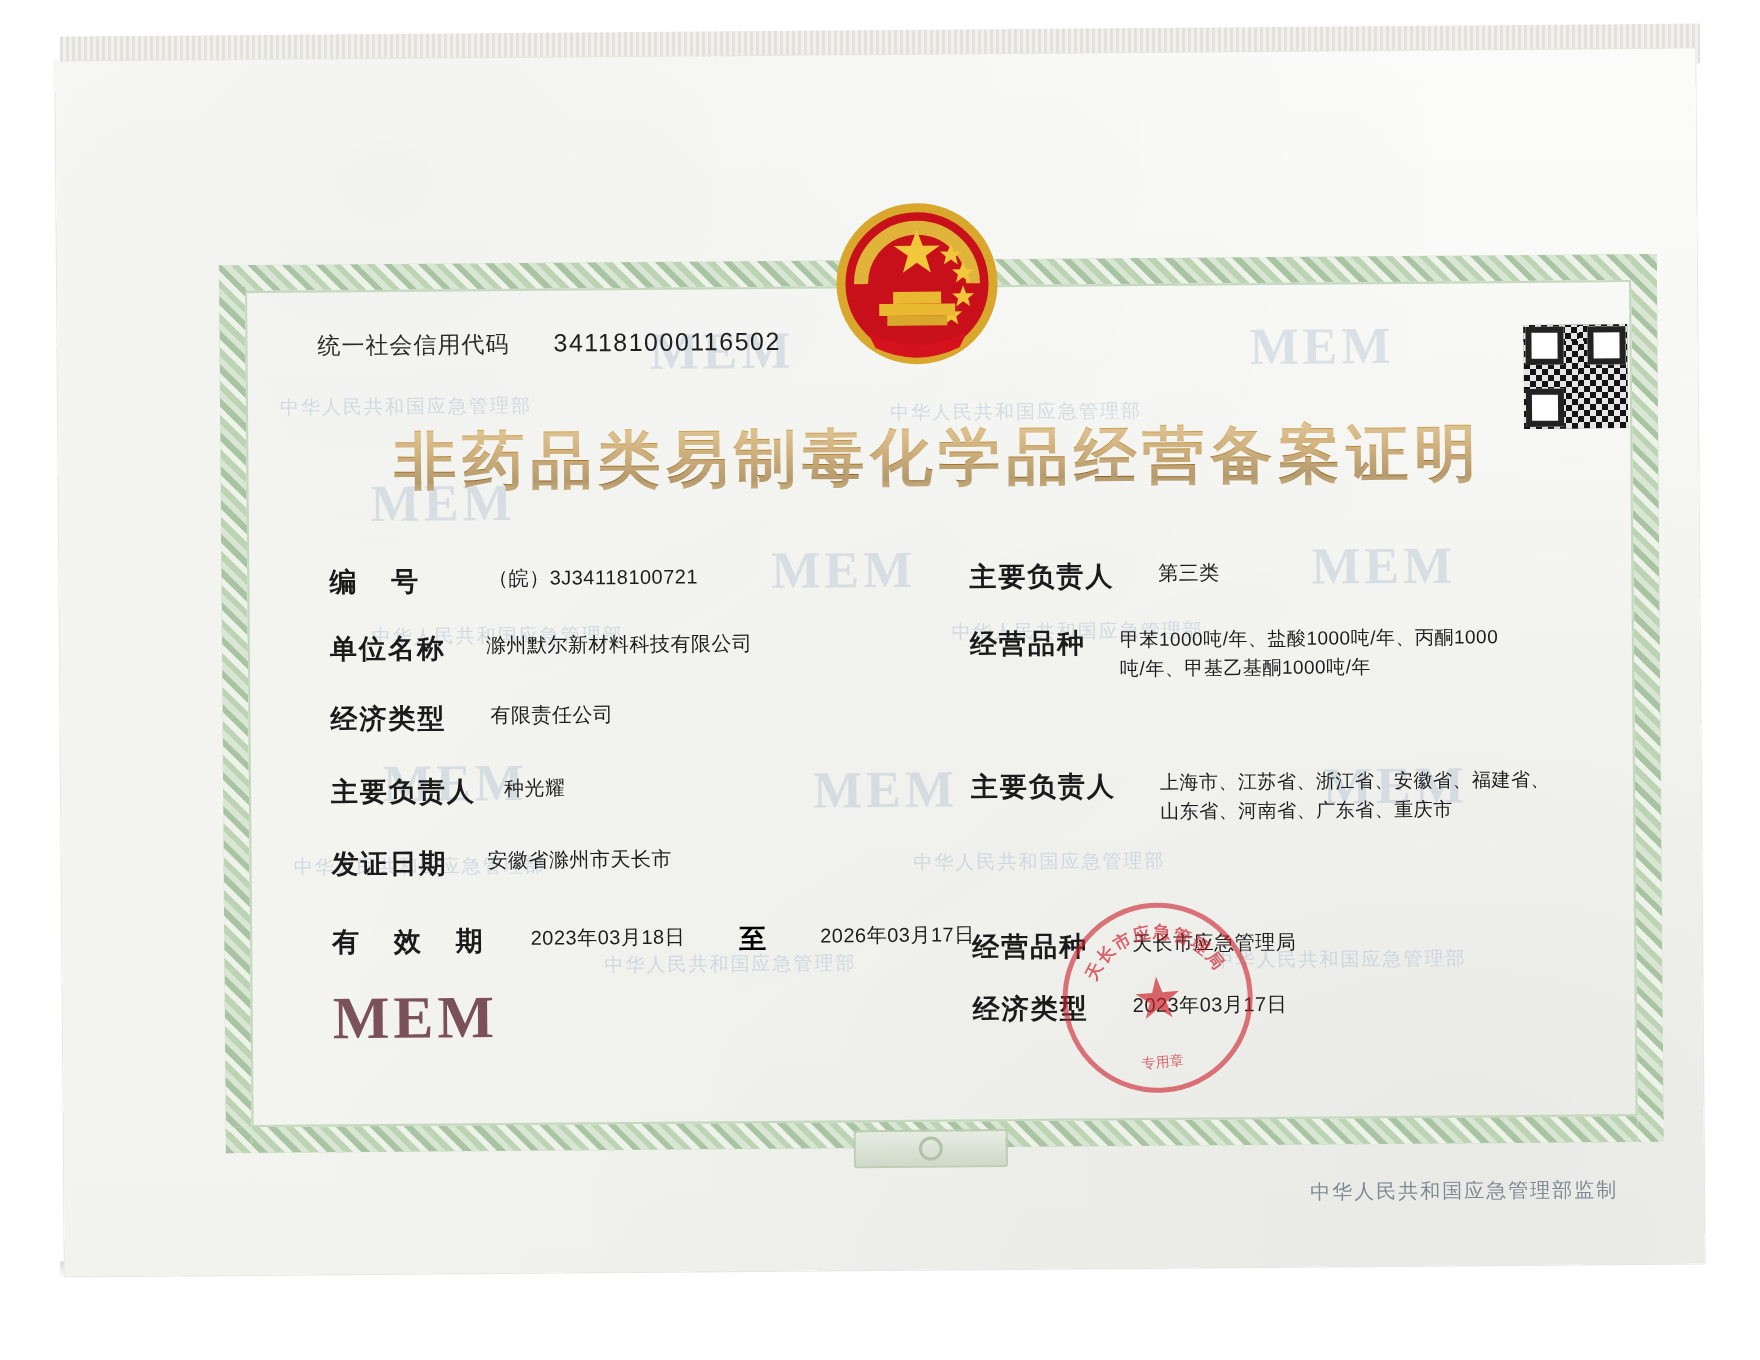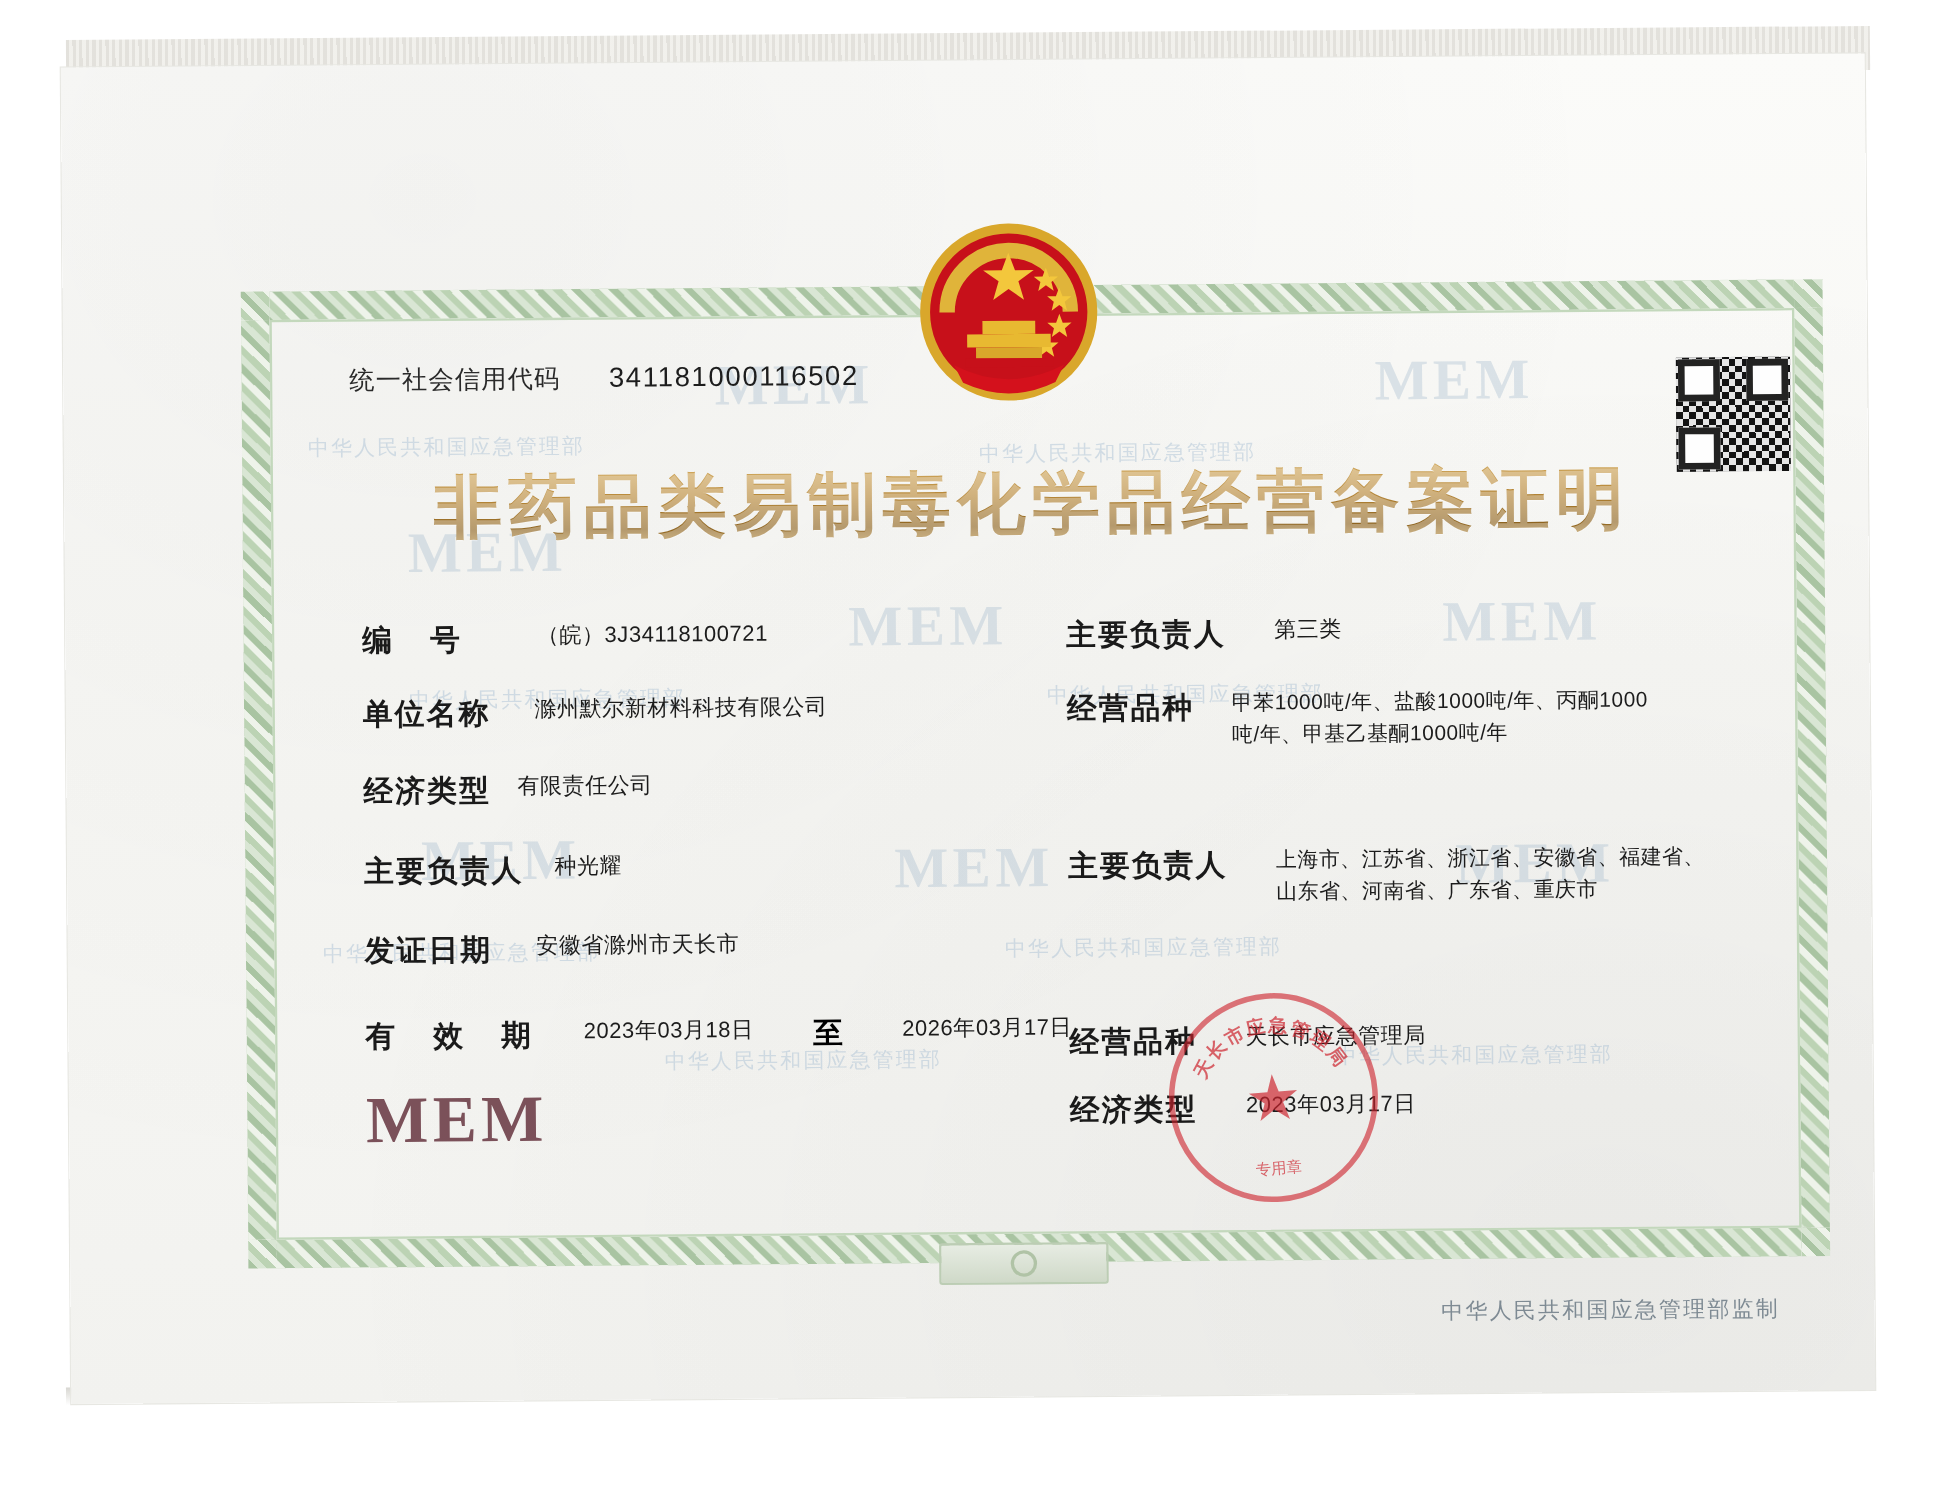--- a/index.html
+++ b/index.html
@@ -212,21 +212,21 @@
   
   #row-number      { left: 170px; top: 430px; }
   #row-unit-name   { left: 170px; top: 497px; }
   #row-econ-type   { left: 170px; top: 567px; }
   #row-principal   { left: 170px; top: 640px; }
   #row-address     { left: 170px; top: 712px; }
   #row-valid       { left: 170px; top: 790px; }
 
   #row-number .field-value   { margin-left: 56px; }
   #row-unit-name .field-value{ margin-left: 40px; }
-  #row-econ-type .field-value{ margin-left: 24px; }
+  #row-econ-type .field-value{ margin-left: 44px; }
   #row-principal .field-value{ margin-left: 28px; }
   #row-address .field-value  { margin-left: 40px; }
 
   #valid-from { margin-left: 34px; }
   #valid-sep  { margin-left: 54px; font-family:"Liberation Serif",serif; font-weight:bold; font-size:27px; }
   #valid-to   { margin-left: 54px; }
 
   
   #row-category   { left: 810px; top: 430px; }
   #row-varieties  { left: 810px; top: 497px; }

